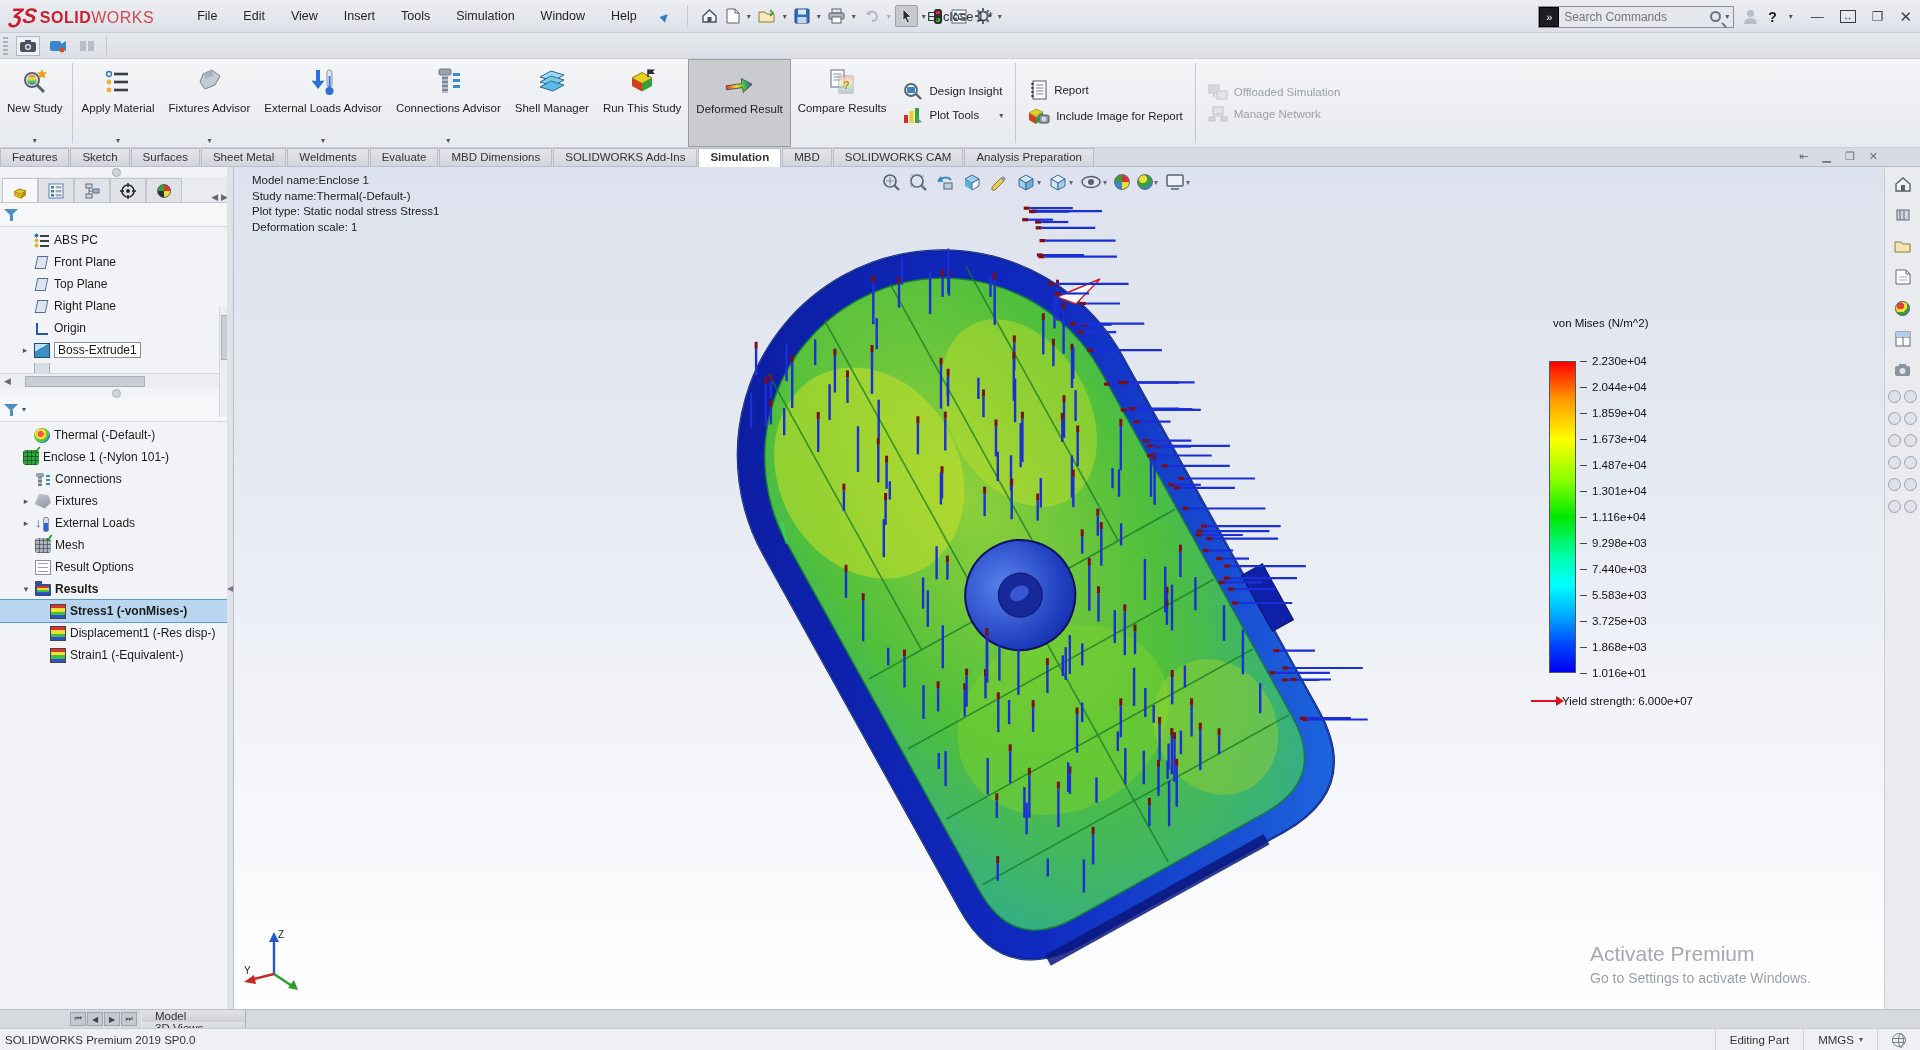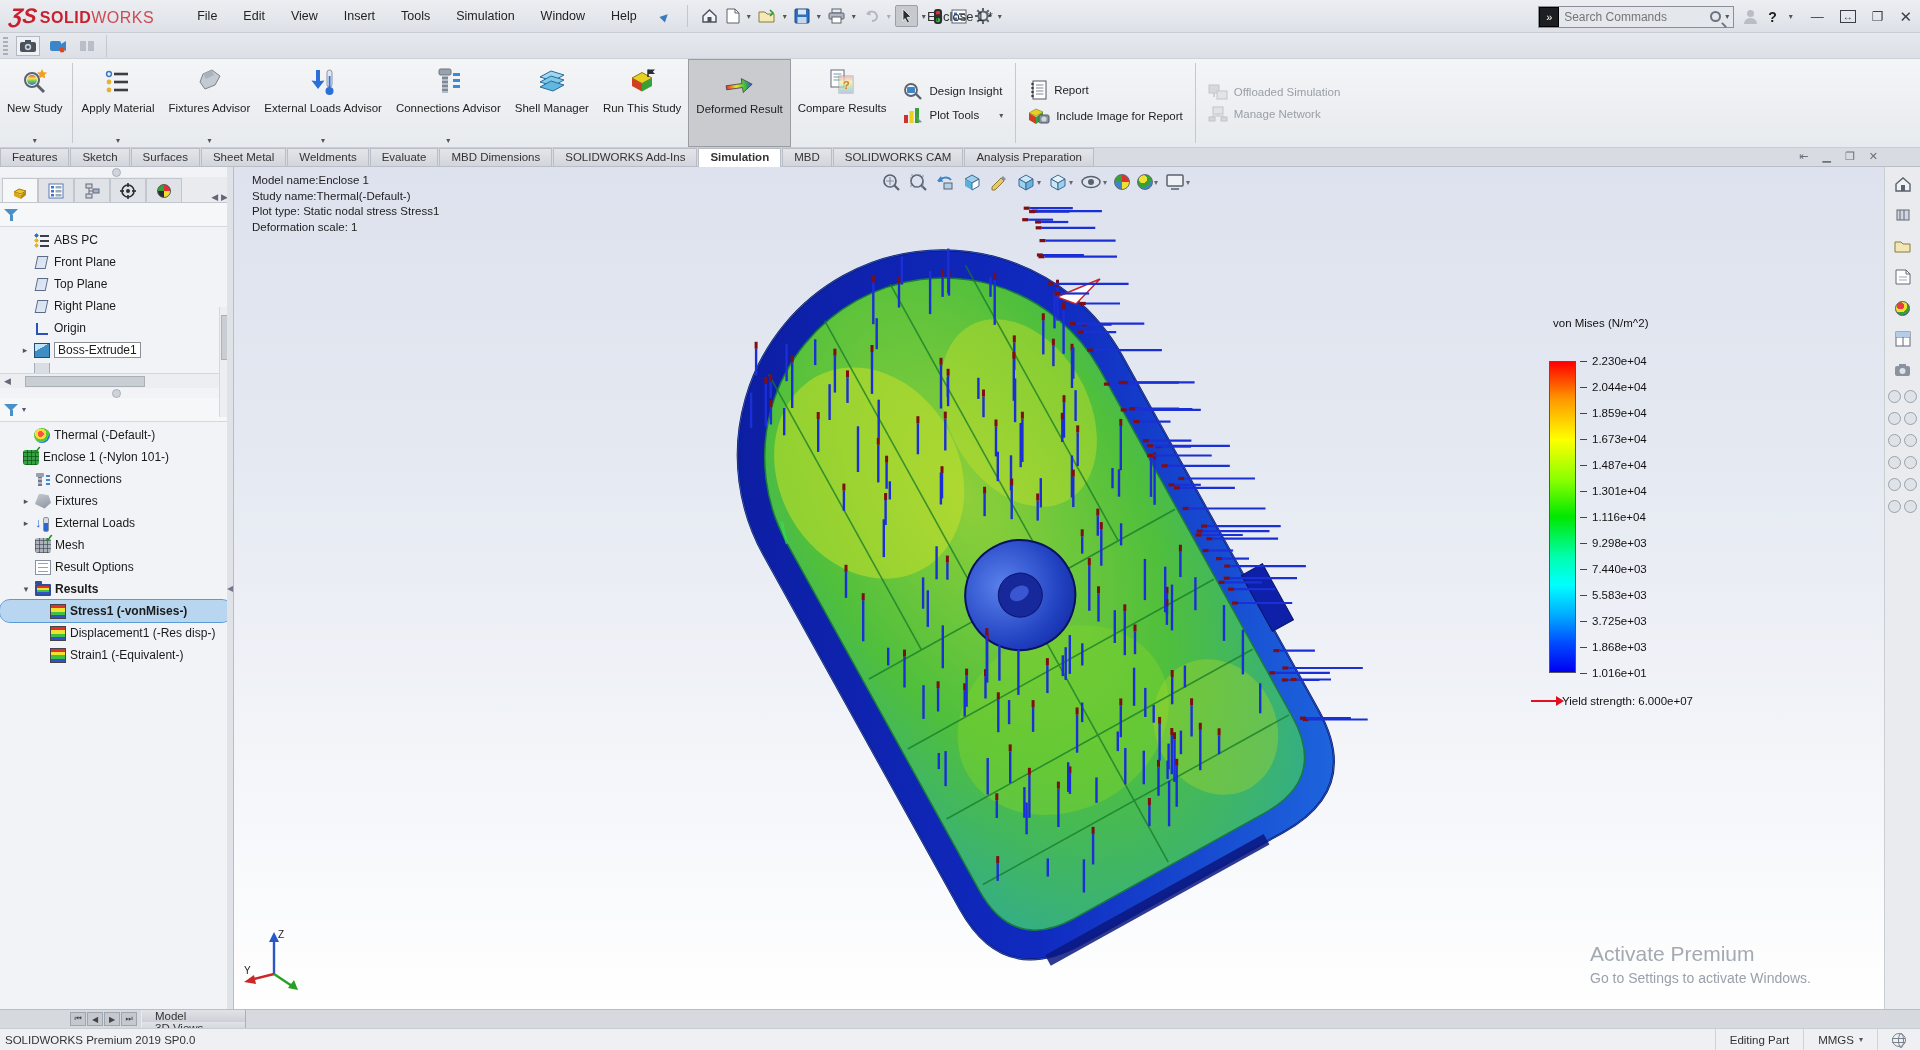--- a/index.html
+++ b/index.html
@@ -72,21 +72,21 @@
   .filterrow{display:flex;align-items:center;height:24px;padding:2px 4px;border-bottom:1px solid #d4d7dd;background:#f6f7f9;}
   .funnel{width:15px;height:14px;position:relative;flex:none;}
   .funnel::before{content:"";position:absolute;left:0;top:1px;border-left:7px solid transparent;border-right:7px solid transparent;border-top:7px solid #4a90c8;}
   .funnel::after{content:"";position:absolute;left:6px;top:7px;width:3px;height:6px;background:#4a90c8;}
   .fcaret{font-size:8px;color:#556;margin-left:3px;}
   .tree{list-style:none;padding:2px 0;}
   .titem{display:flex;align-items:center;gap:4px;height:22px;padding-left:20px;font-size:12px;white-space:nowrap;position:relative;}
   .titem .tw{width:10px;flex:none;font-size:9px;color:#555;text-align:center;}
   .titem[data-expand="right"] .tw::before{content:"\25B8";}
   .titem[data-expand="down"] .tw::before{content:"\25BE";}
-  .titem.selected{background:#b8d6f0;outline:1px solid #5b9bd5;border-radius:10px;}
+  .titem.selected{background:#b8d6f0;outline:1px solid #5b9bd5;}
   .titem.bold .tl{font-weight:bold;}
   .titem.boxed .tl{border:1px solid #8a8f98;background:#fff;padding:0 3px;}
   .ti{width:16px;height:15px;flex:none;position:relative;display:inline-block;}
   [data-icon="material"] .ti{background:
     linear-gradient(#3a3f46,#3a3f46) 6px 2px/9px 2px no-repeat,
     linear-gradient(#3a3f46,#3a3f46) 6px 7px/9px 2px no-repeat,
     linear-gradient(#3a3f46,#3a3f46) 6px 12px/9px 2px no-repeat,
     radial-gradient(circle,#2a7ac0 55%,transparent 60%) 0 0/5px 5px no-repeat,
     radial-gradient(circle,#e8b32a 55%,transparent 60%) 0 5px/5px 5px no-repeat,
     radial-gradient(circle,#e8b32a 55%,transparent 60%) 0 10px/5px 5px no-repeat;}

